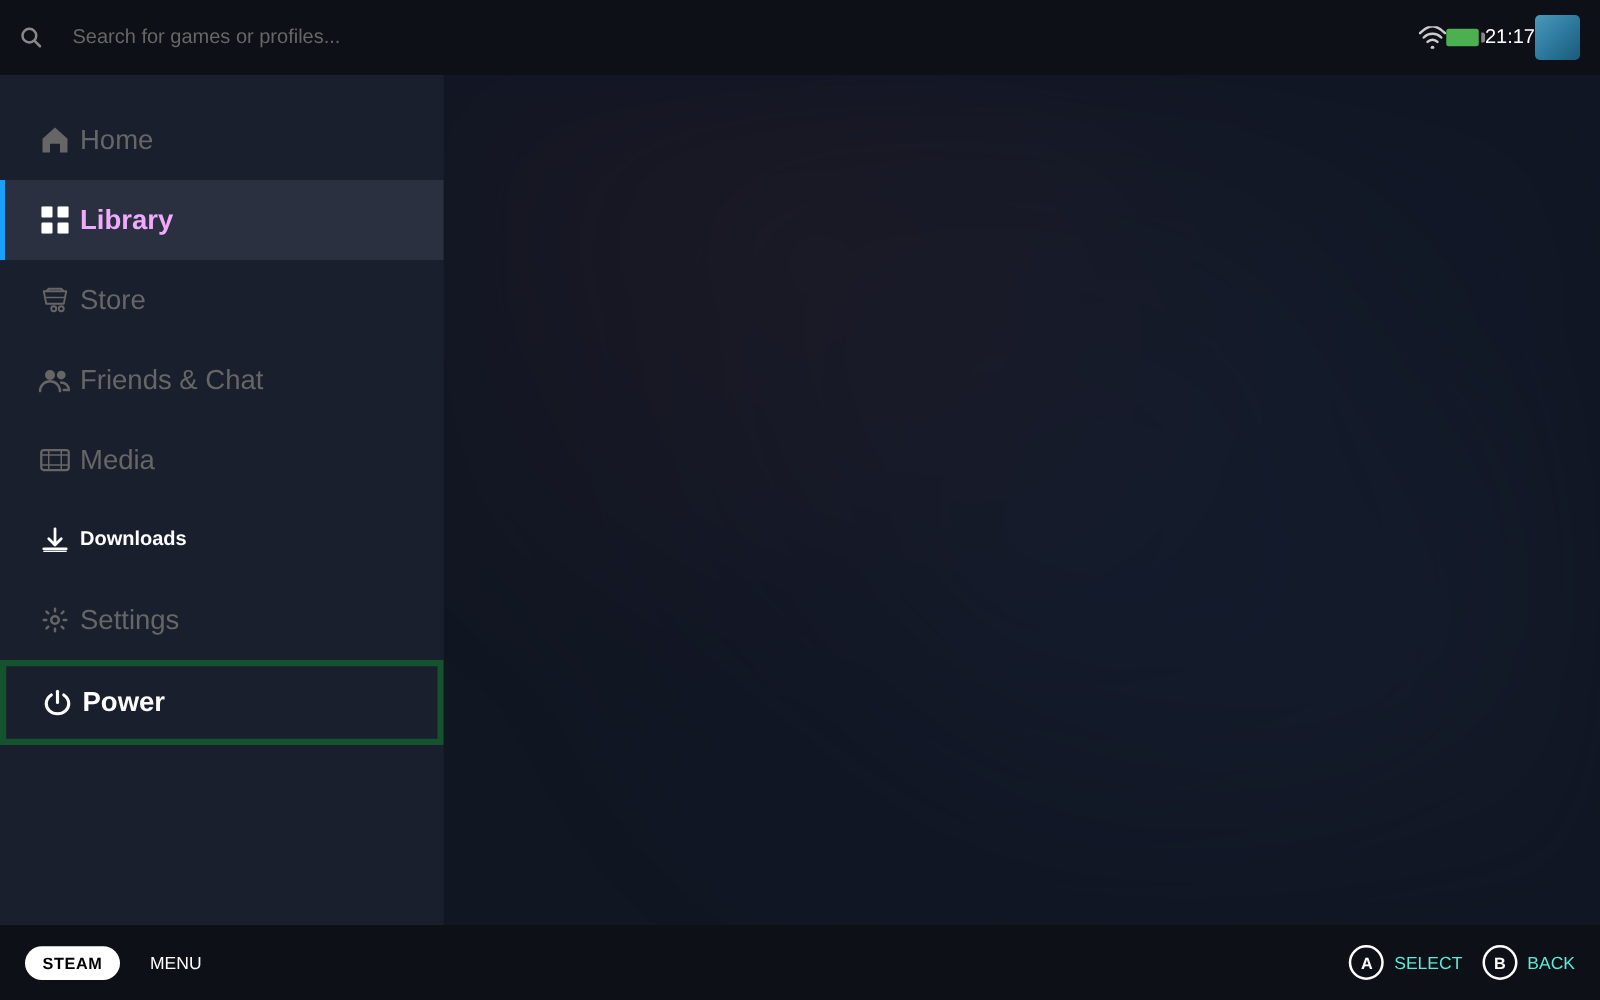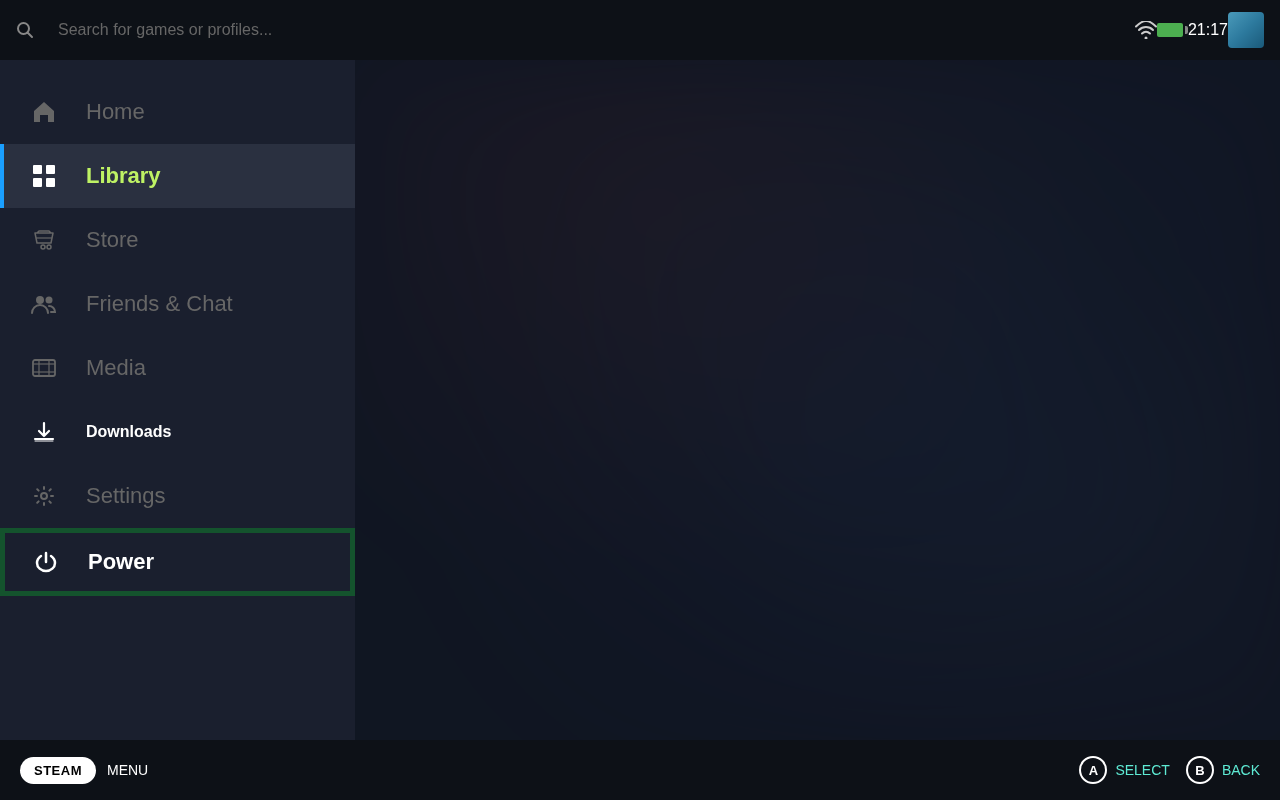--- a/index.html
+++ b/index.html
@@ -73,21 +73,21 @@
       top: 60px;
       left: 0;
       width: 355px;
       bottom: 60px;
       background: #1a1f2e;
       padding-top: 20px;
     }
     .nav-item {
       display: flex;
       align-items: center;
-      gap: 28px;
+      gap: 6px;
       padding: 18px 30px;
       cursor: pointer;
       font-size: 22px;
       font-weight: 400;
       color: #666;
       position: relative;
     }
     .nav-item.active {
       background: #2a3040;
       color: #fff;
@@ -154,21 +154,21 @@
     
     .bottom-bar {
       position: absolute;
       bottom: 0;
       left: 0; right: 0;
       height: 60px;
       background: #0d1117;
       display: flex;
       align-items: center;
       padding: 0 20px;
-      gap: 11px;
+      gap: 24px;
     }
     .steam-btn {
       background: #fff;
       color: #000;
       border-radius: 20px;
       padding: 6px 14px;
       font-size: 13px;
       font-weight: 700;
       letter-spacing: 0.5px;
     }
@@ -254,21 +254,21 @@
 
   <div class="nav-item active">
     <span class="nav-icon">
       <svg width="22" height="22" viewBox="0 0 22 22" fill="none">
         <rect x="0" y="0" width="9" height="9" rx="1" fill="#fff"></rect>
         <rect x="13" y="0" width="9" height="9" rx="1" fill="#fff"></rect>
         <rect x="0" y="13" width="9" height="9" rx="1" fill="#fff"></rect>
         <rect x="13" y="13" width="9" height="9" rx="1" fill="#fff"></rect>
       </svg>
     </span>
-    <span style="color:#bef264;font-size:22px;font-weight:600;">Library</span>
+    <span style="color:#f0abfc;font-size:22px;font-weight:600;">Library</span>
   </div>
 
   <div class="nav-item">
     <span class="nav-icon">
       <svg width="22" height="22" viewBox="0 0 22 22" fill="none">
         <path d="M4 4L6 2H16L18 4M2 4H20L18 14H4L2 4ZM8 18C8 19.1 8.9 20 10 20S12 19.1 12 18 11.1 16 10 16 8 16.9 8 18ZM14 18C14 19.1 14.9 20 16 20S18 19.1 18 18 17.1 16 16 16 14 16.9 14 18Z" stroke="#666" stroke-width="1.5" fill="none" stroke-linejoin="round"></path>
         <path d="M3 9H19" stroke="#666" stroke-width="1.2"></path>
       </svg>
     </span>
     <span style="color:#666;font-size:22px;">Store</span>

